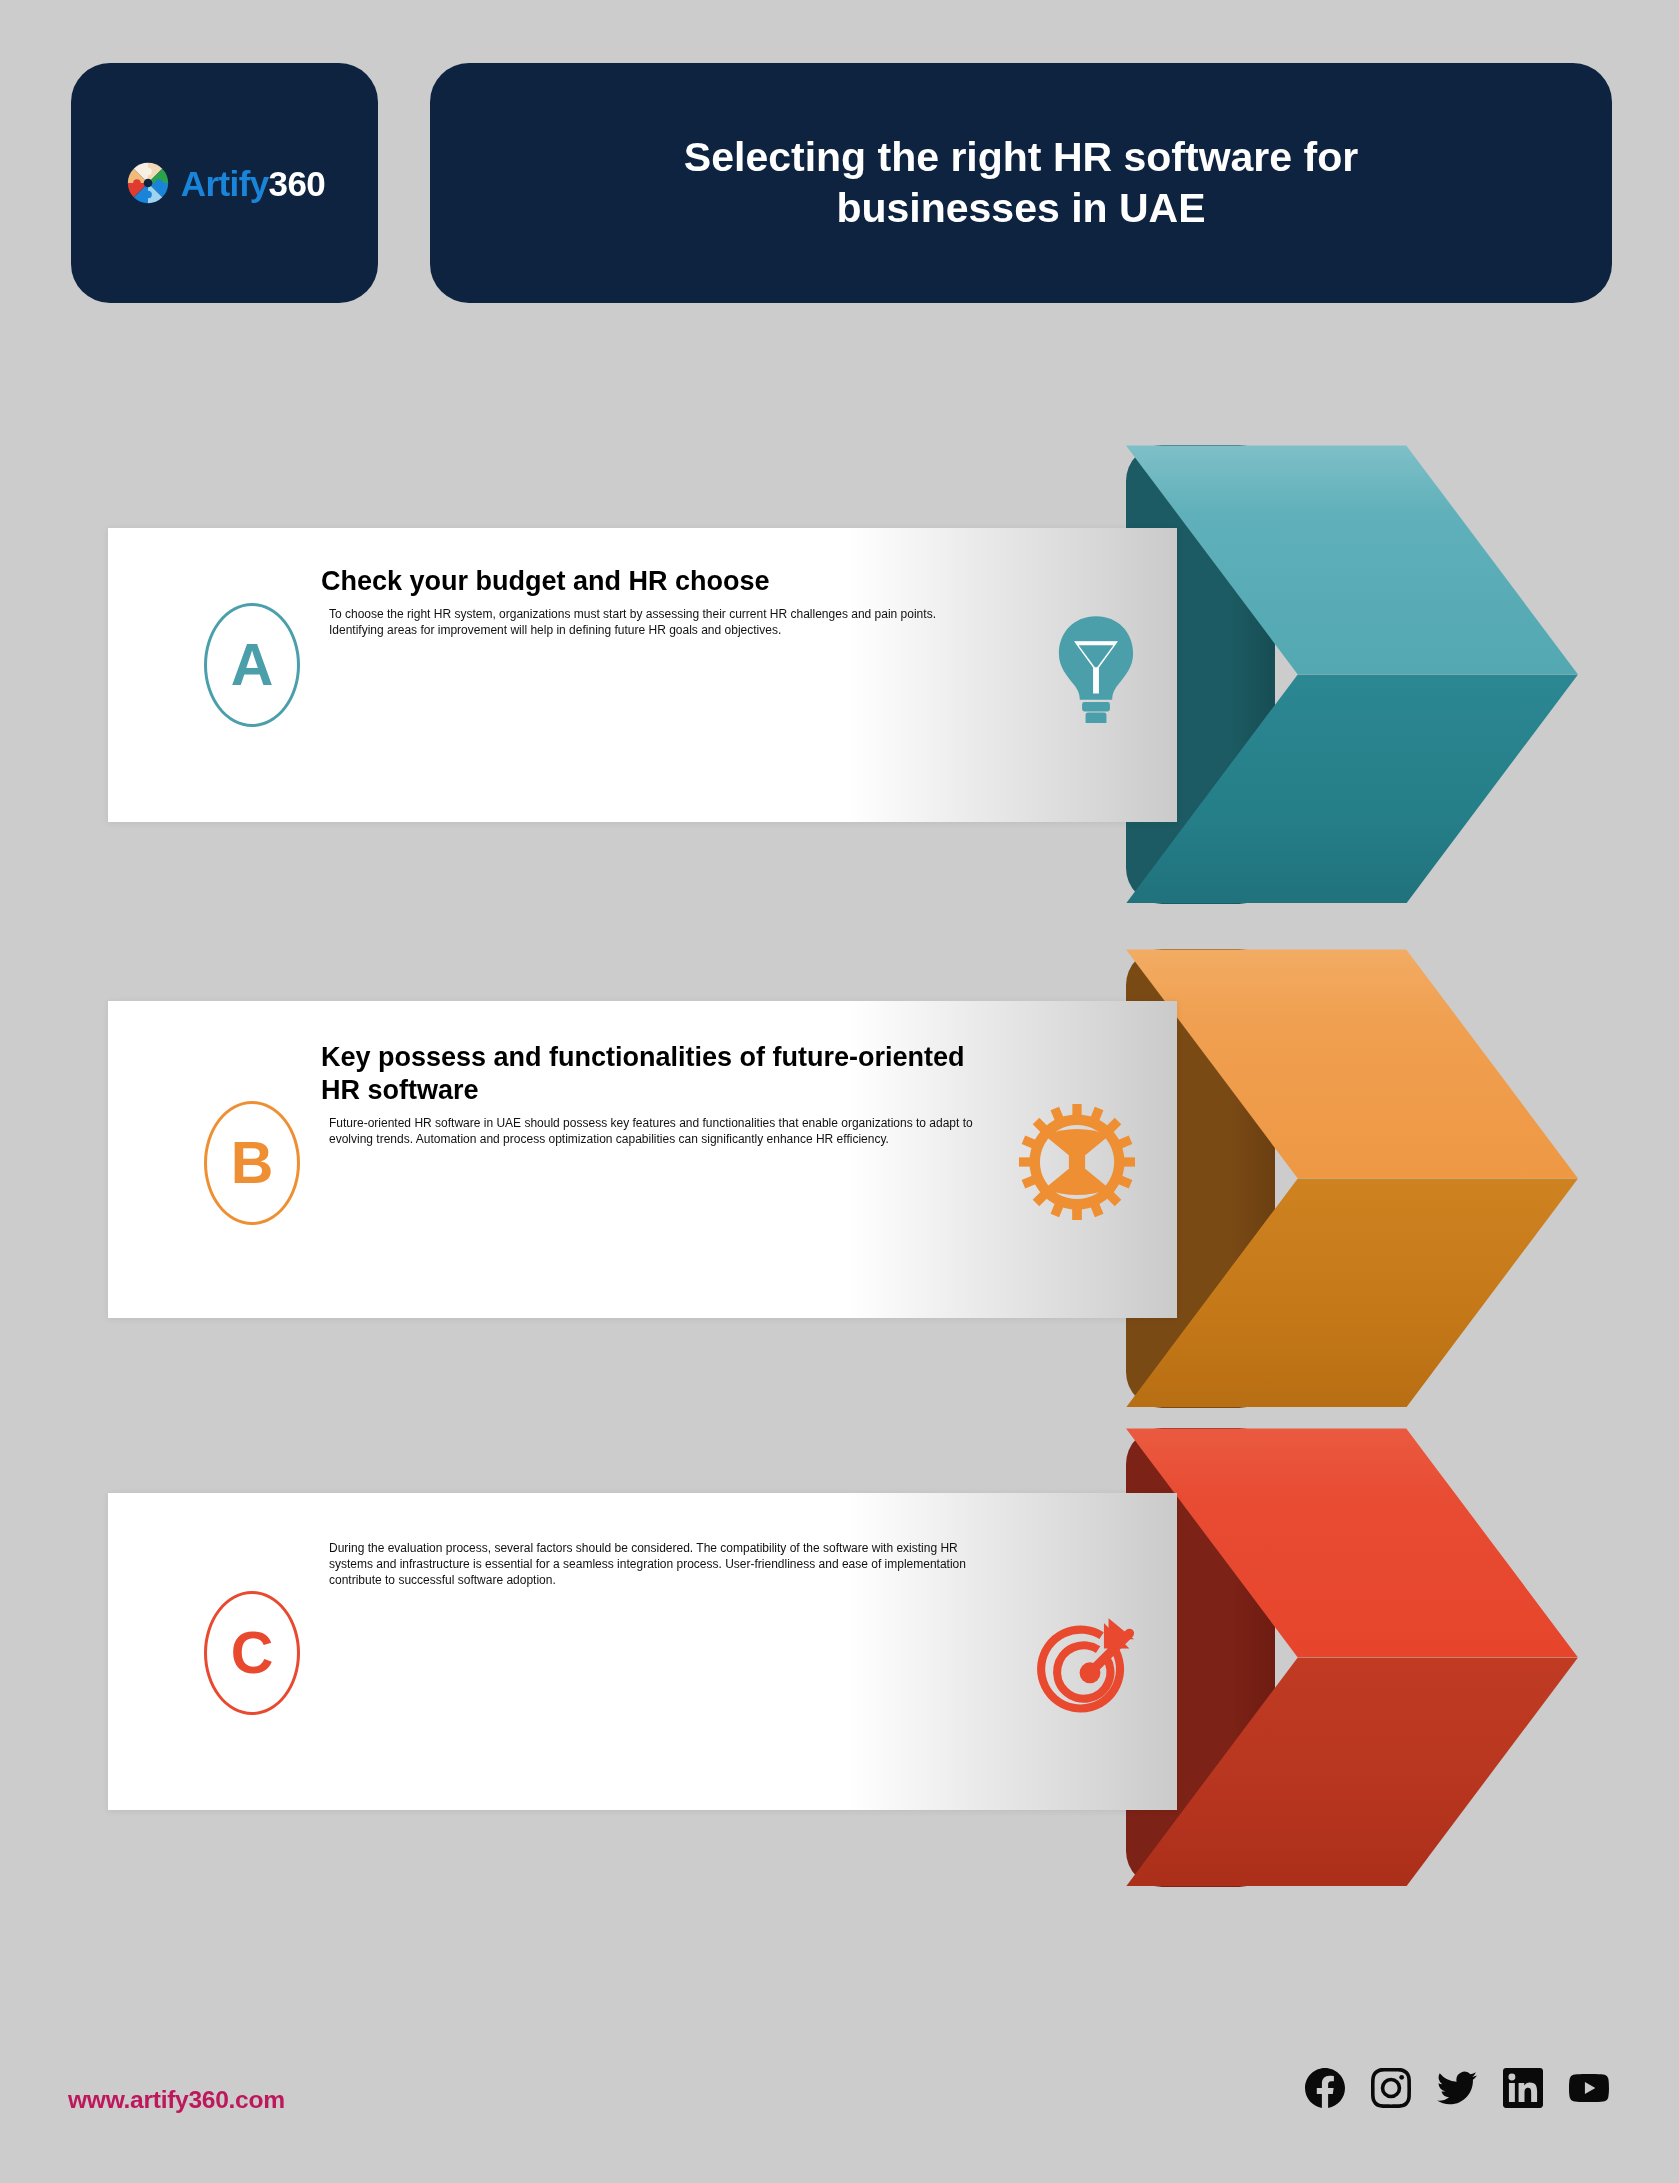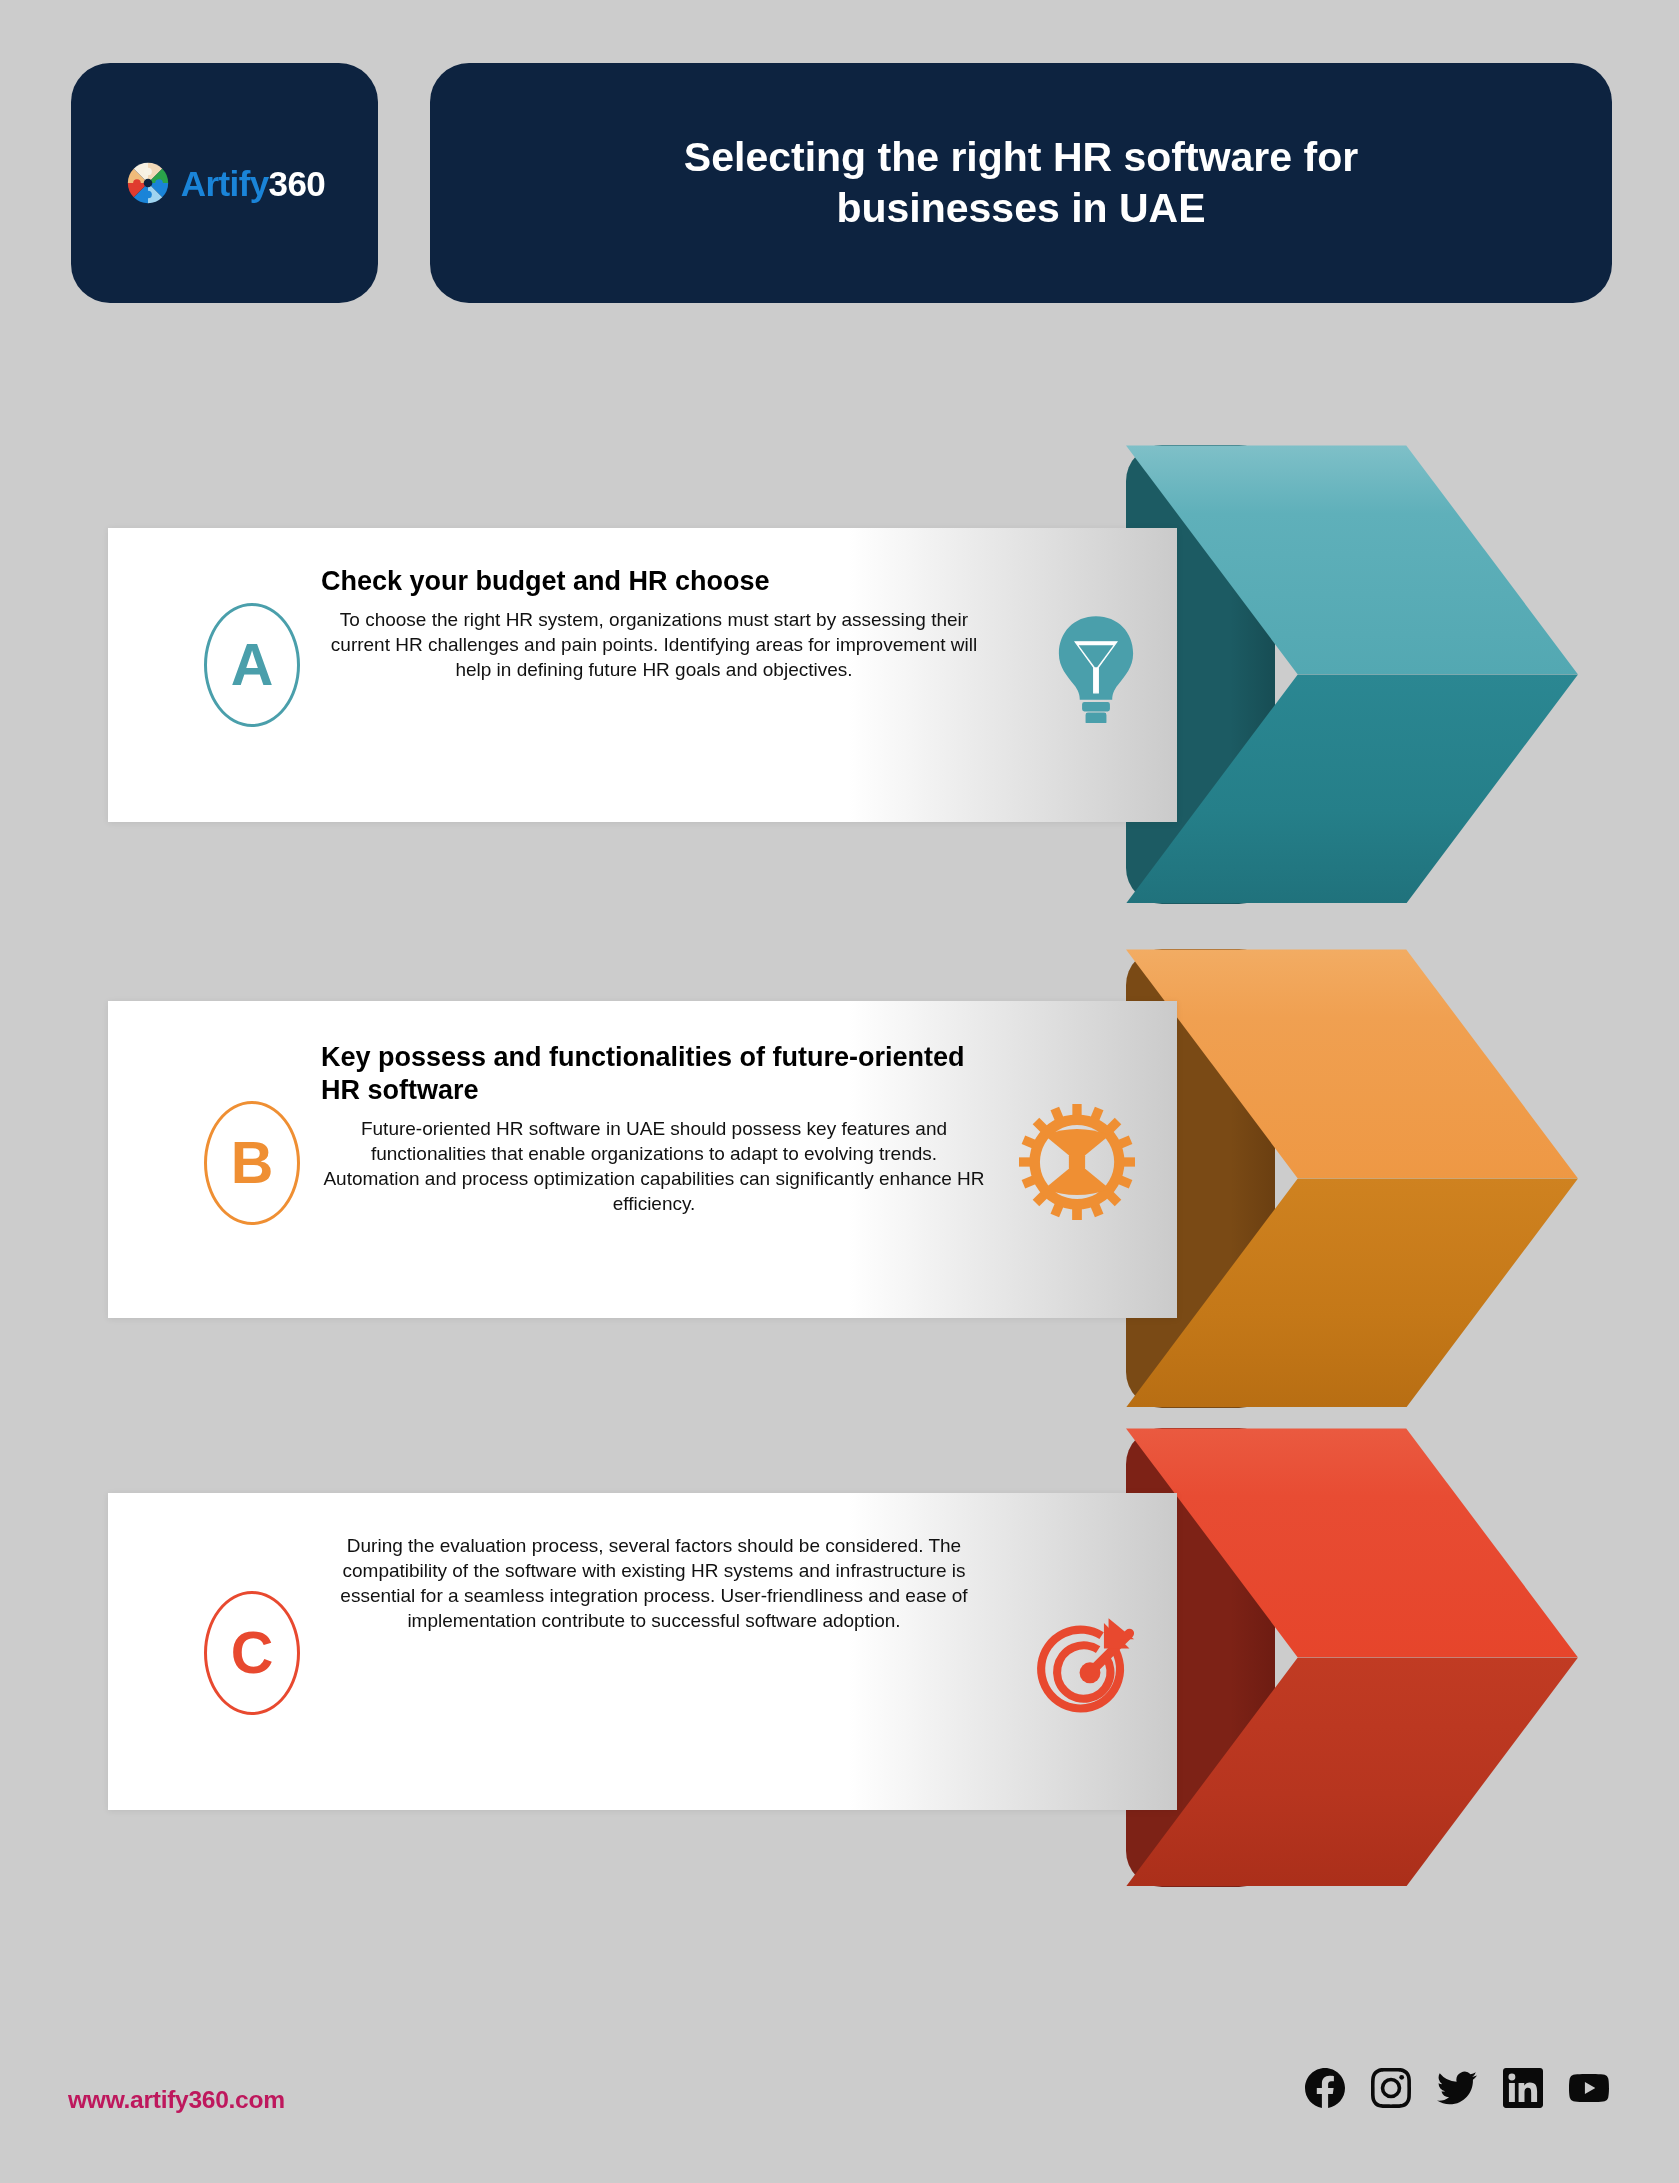--- a/index.html
+++ b/index.html
@@ -168,25 +168,24 @@
 
   .card-title {
     color: #000000;
     font-size: 27px;
     font-weight: bold;
     line-height: 1.22;
     margin: 0 0 9px 0;
   }
   .card-body {
     color: #111111;
-    font-size: 19px;
+    font-size: 12px;
     line-height: 1.32;
-    margin: 0;
+    margin: 8px;
     max-width: 666px;
-    text-align: center;
   }
 
   .card-icon {
     position: absolute;
     width: 116px;
     height: 116px;
   }
   .icon-a { left: 930px; top: 79px; }
   .icon-b { left: 911px; top: 103px; }
   .icon-c { left: 924px; top: 116px; }

